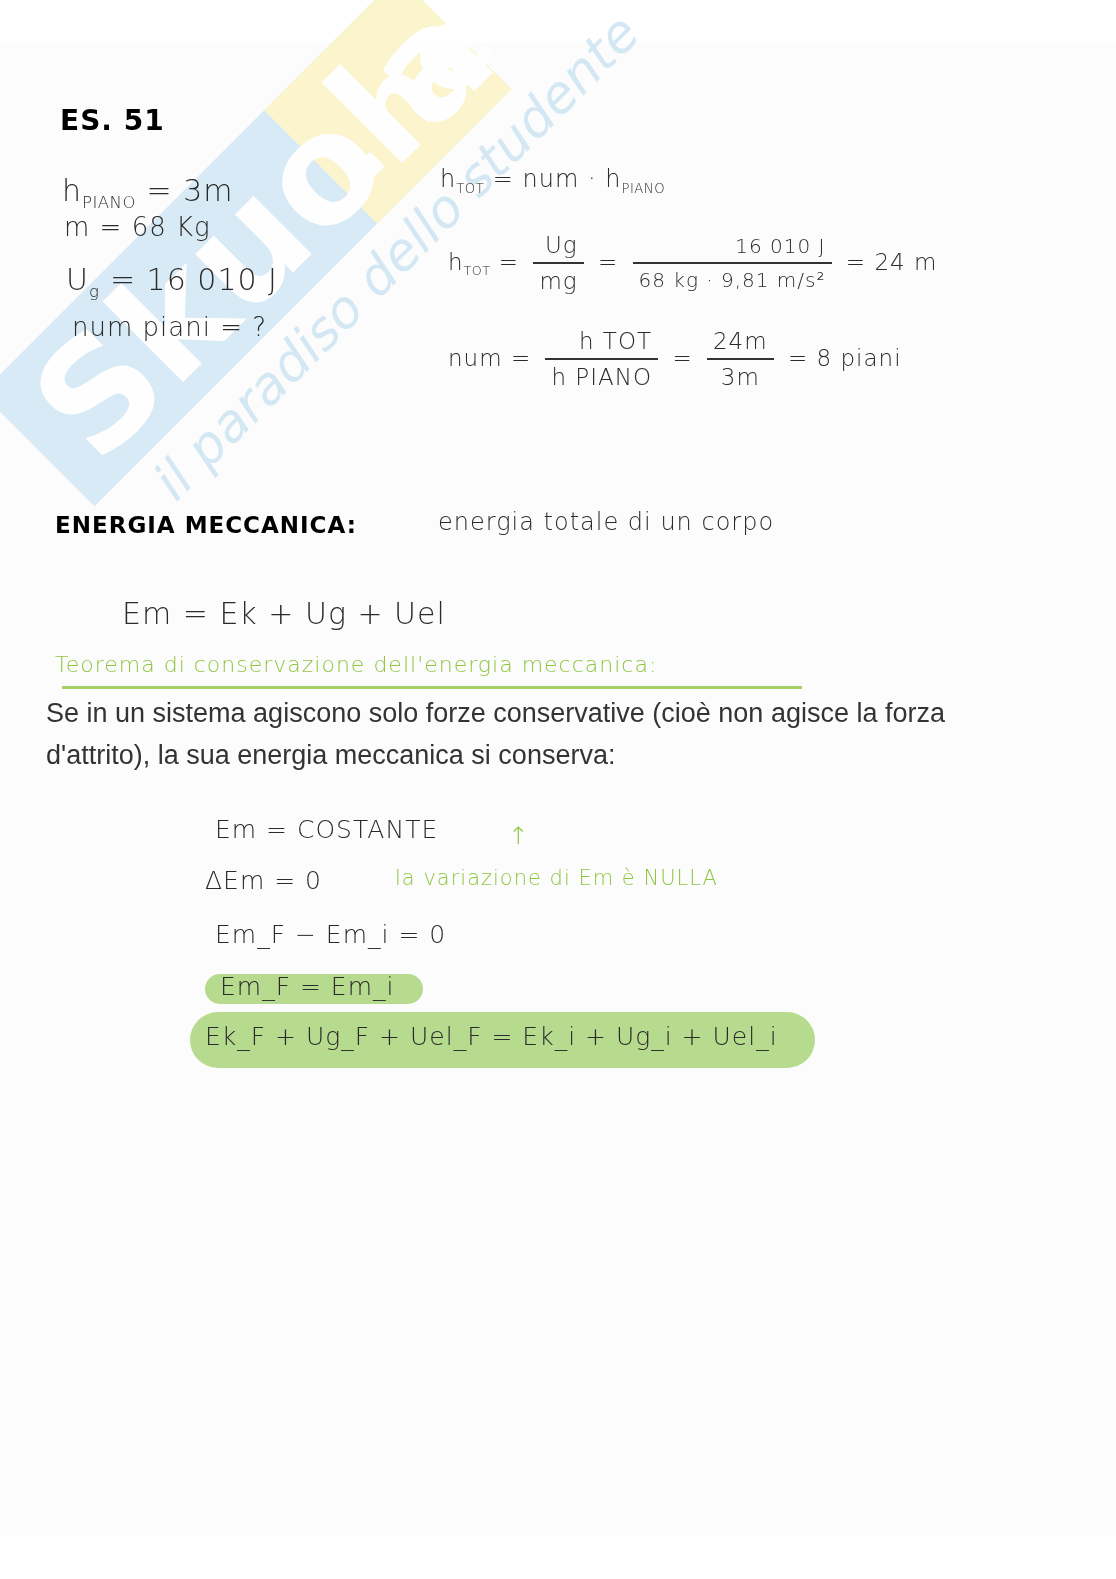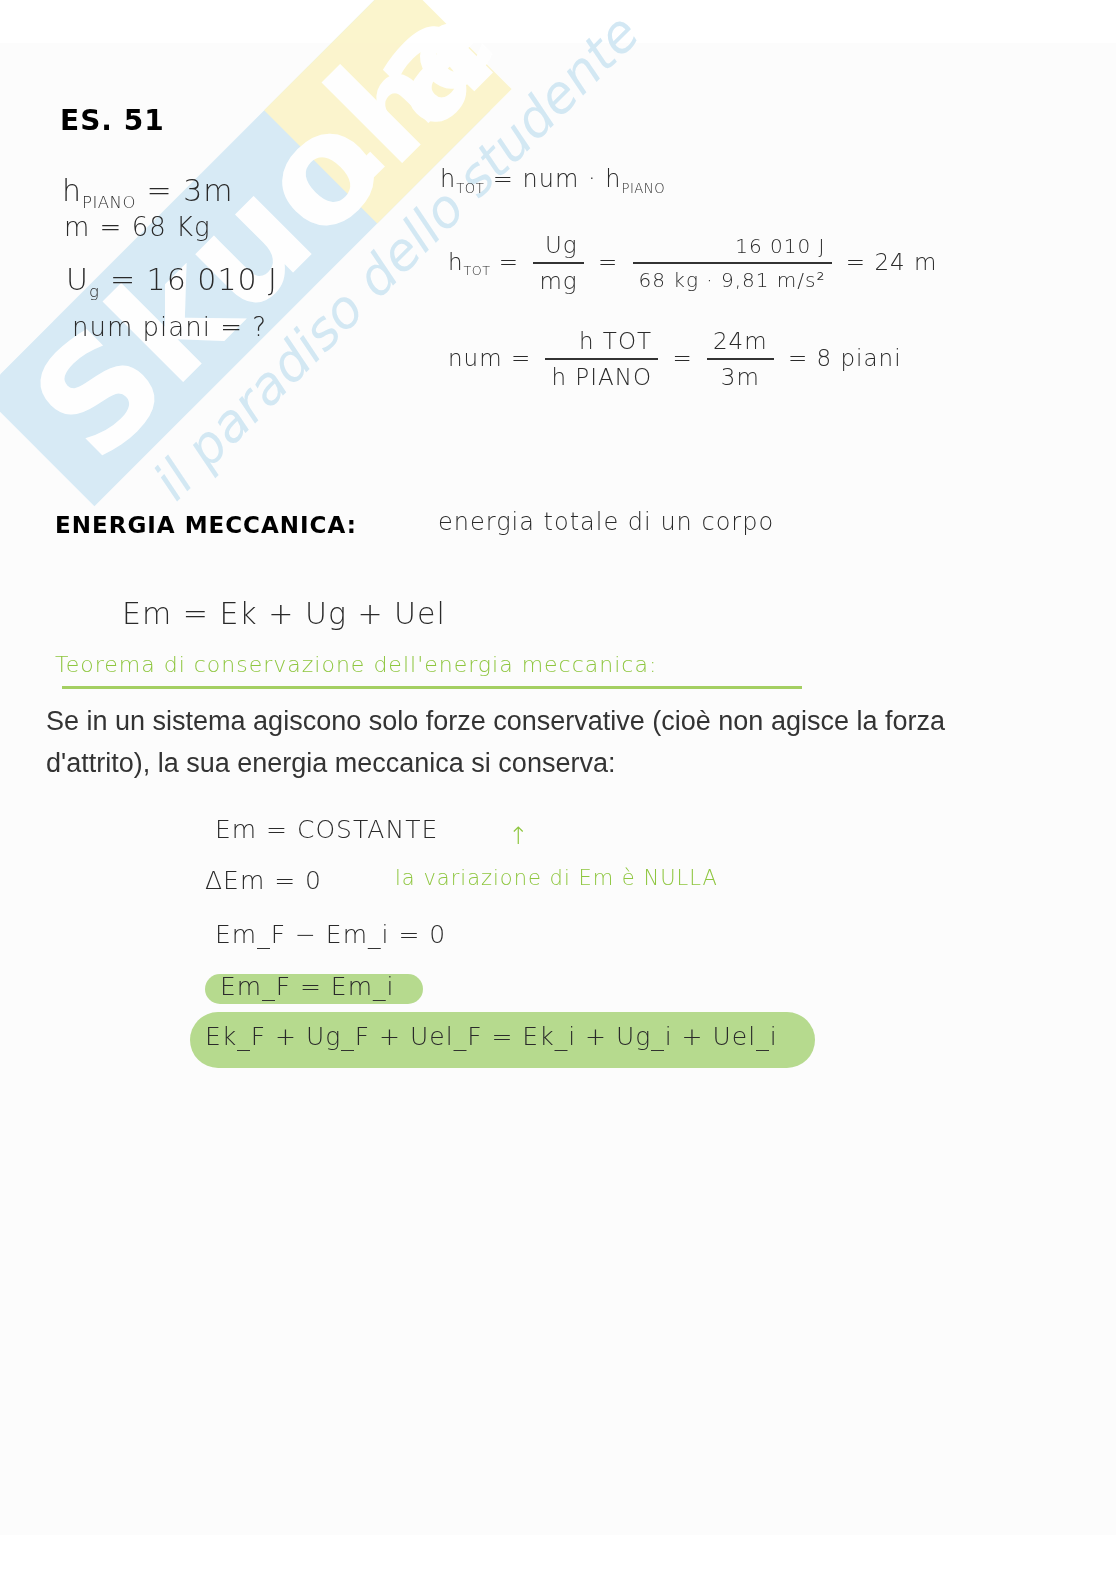--- a/index.html
+++ b/index.html
@@ -9,21 +9,21 @@
   .watermark { position: absolute; left: 0; top: 0; width: 1116px; height: 1579px; pointer-events: none; }
   .hw { position: absolute; font-family: "DejaVu Sans", sans-serif; color: #2a2a2a; white-space: nowrap;
         letter-spacing: 1px; font-weight: 300; }
   .red { color: #000000; font-weight: bold; }
   .green { color: #8ec63f; }
   .sub { font-size: 0.55em; vertical-align: -0.45em; letter-spacing: 0.5px; }
   .frac { display: inline-block; vertical-align: middle; text-align: center; margin: 0 6px; }
   .frac .num { display: block; padding: 0 6px 4px; border-bottom: 2px solid #333; text-align: right; }
   .frac .den { display: block; padding: 4px 6px 0; }
   .typed { position: absolute; left: 46px; top: 692px; width: 1000px; font-family: "Liberation Sans", sans-serif;
-           font-size: 27px; line-height: 42px; color: #333333; margin-top: 8px; }
+           font-size: 27px; line-height: 42px; color: #333333; }
   .hl1 { position: absolute; left: 205px; top: 974px; width: 218px; height: 30px; background: #a9d37a;
          border-radius: 15px; opacity: 0.85; }
   .hl2 { position: absolute; left: 190px; top: 1012px; width: 625px; height: 56px; background: #a9d37a;
          border-radius: 28px; opacity: 0.85; }
   .underline { position: absolute; left: 62px; top: 686px; width: 740px; height: 3px; background: #a4cf62; }
 </style>
 </head>
 <body>
 
 <div class="page"></div>

